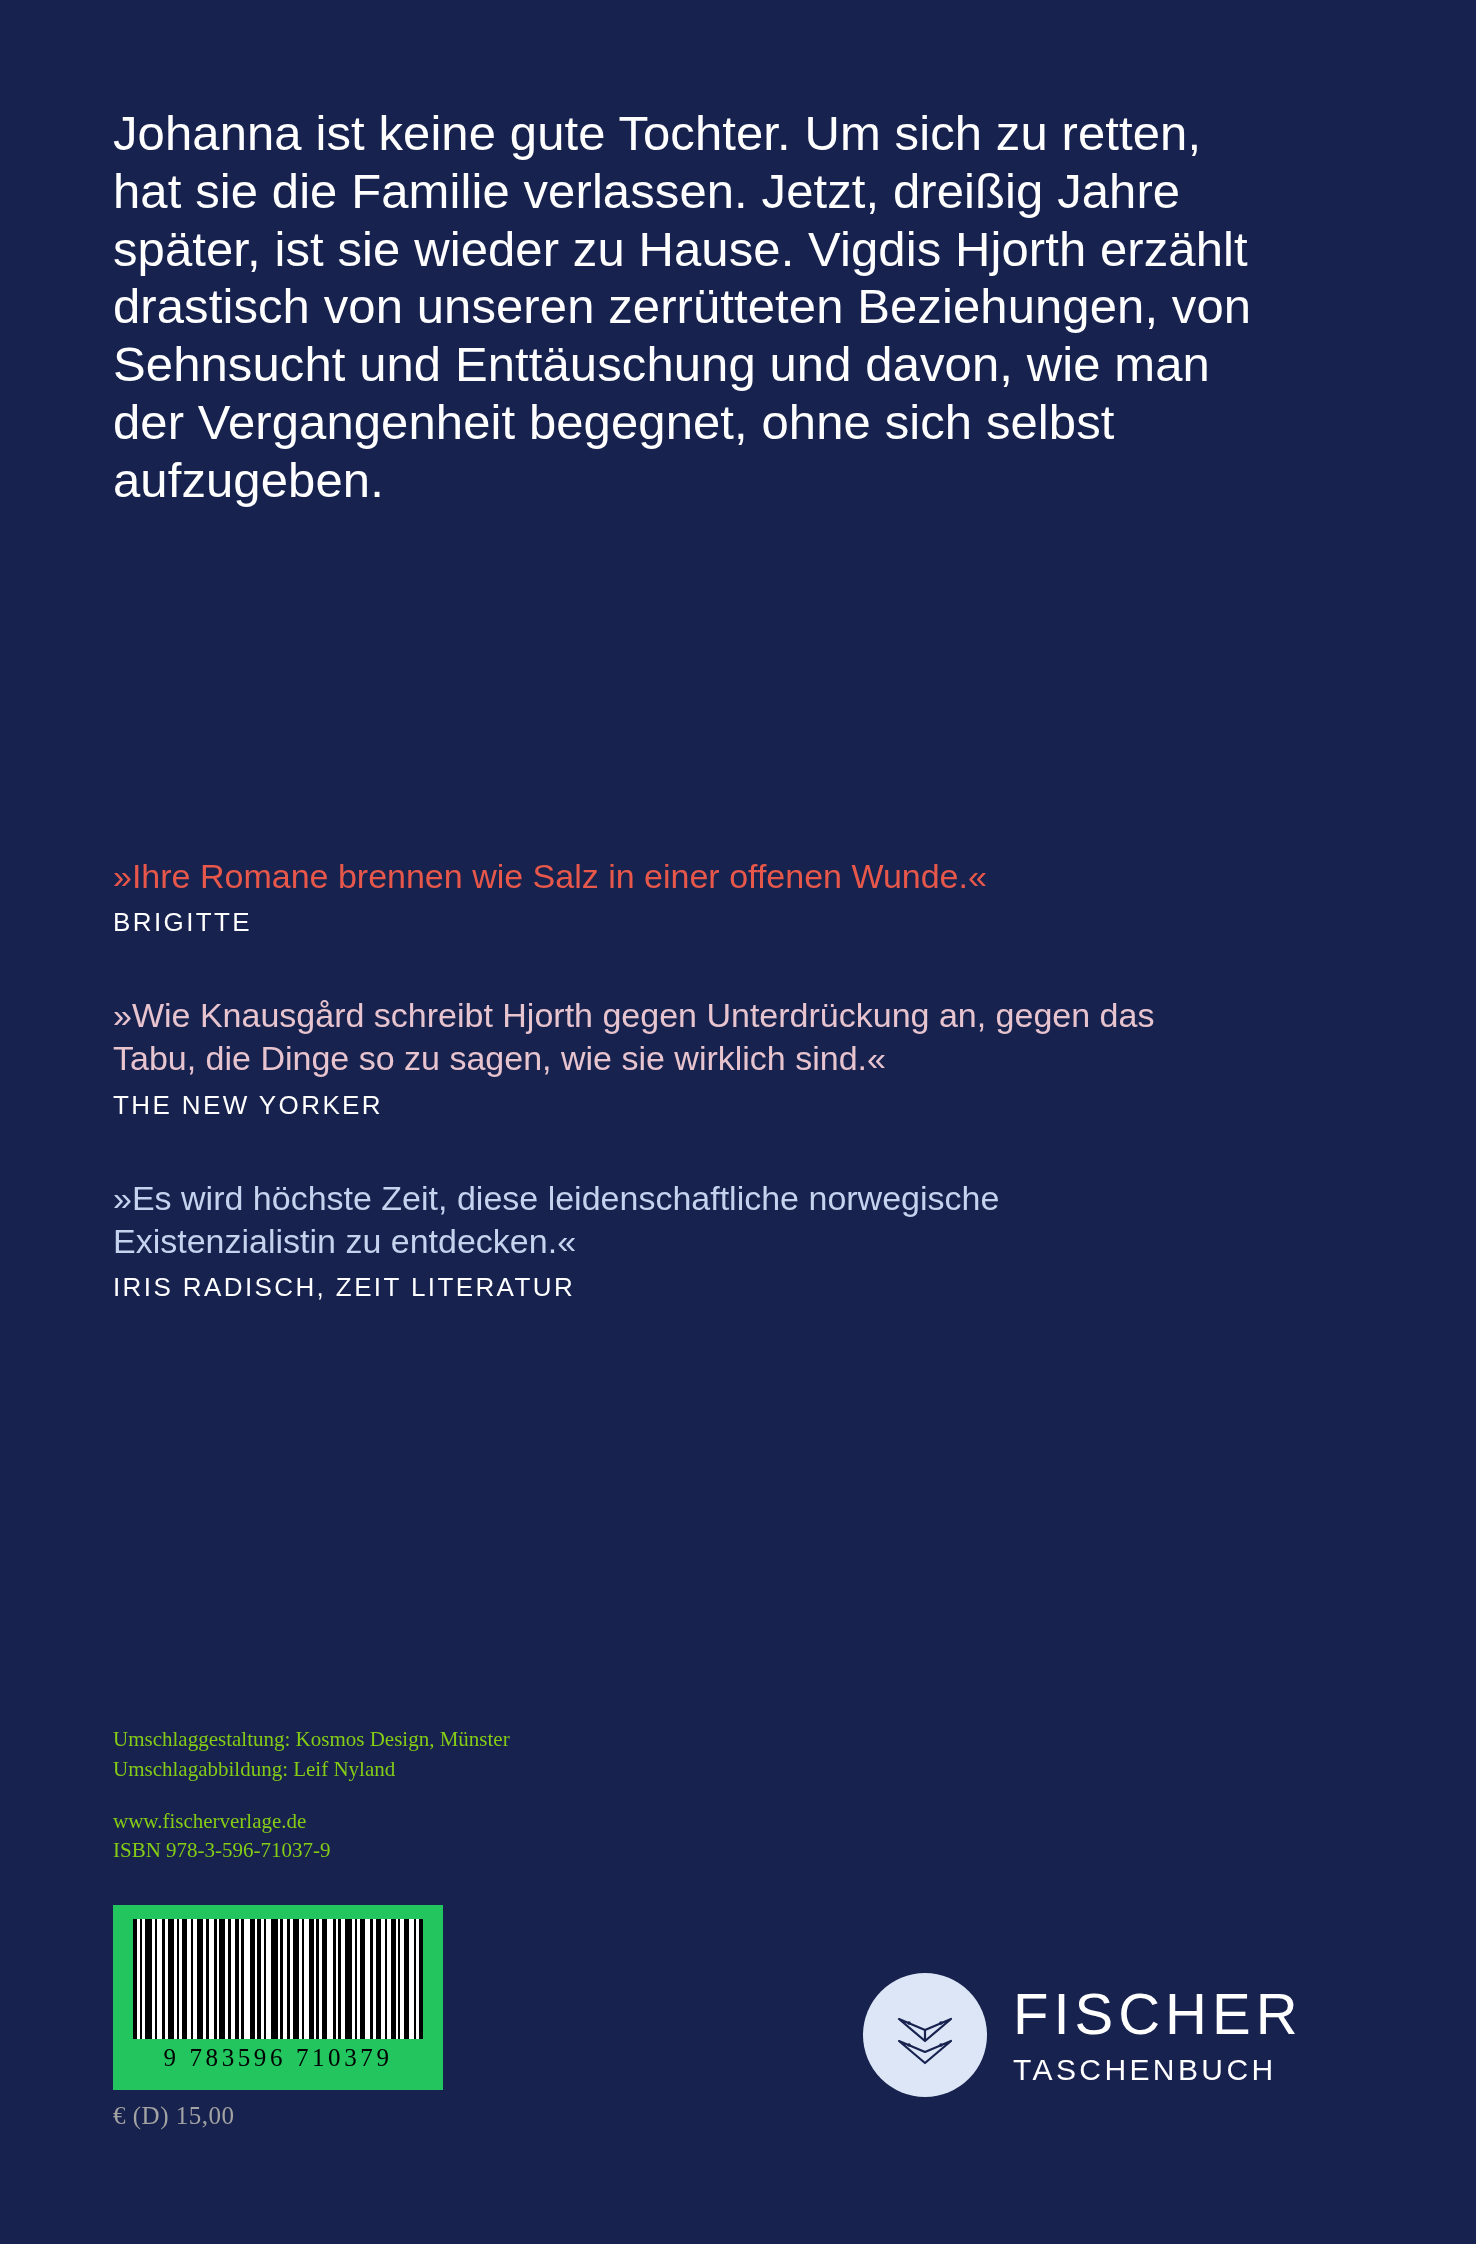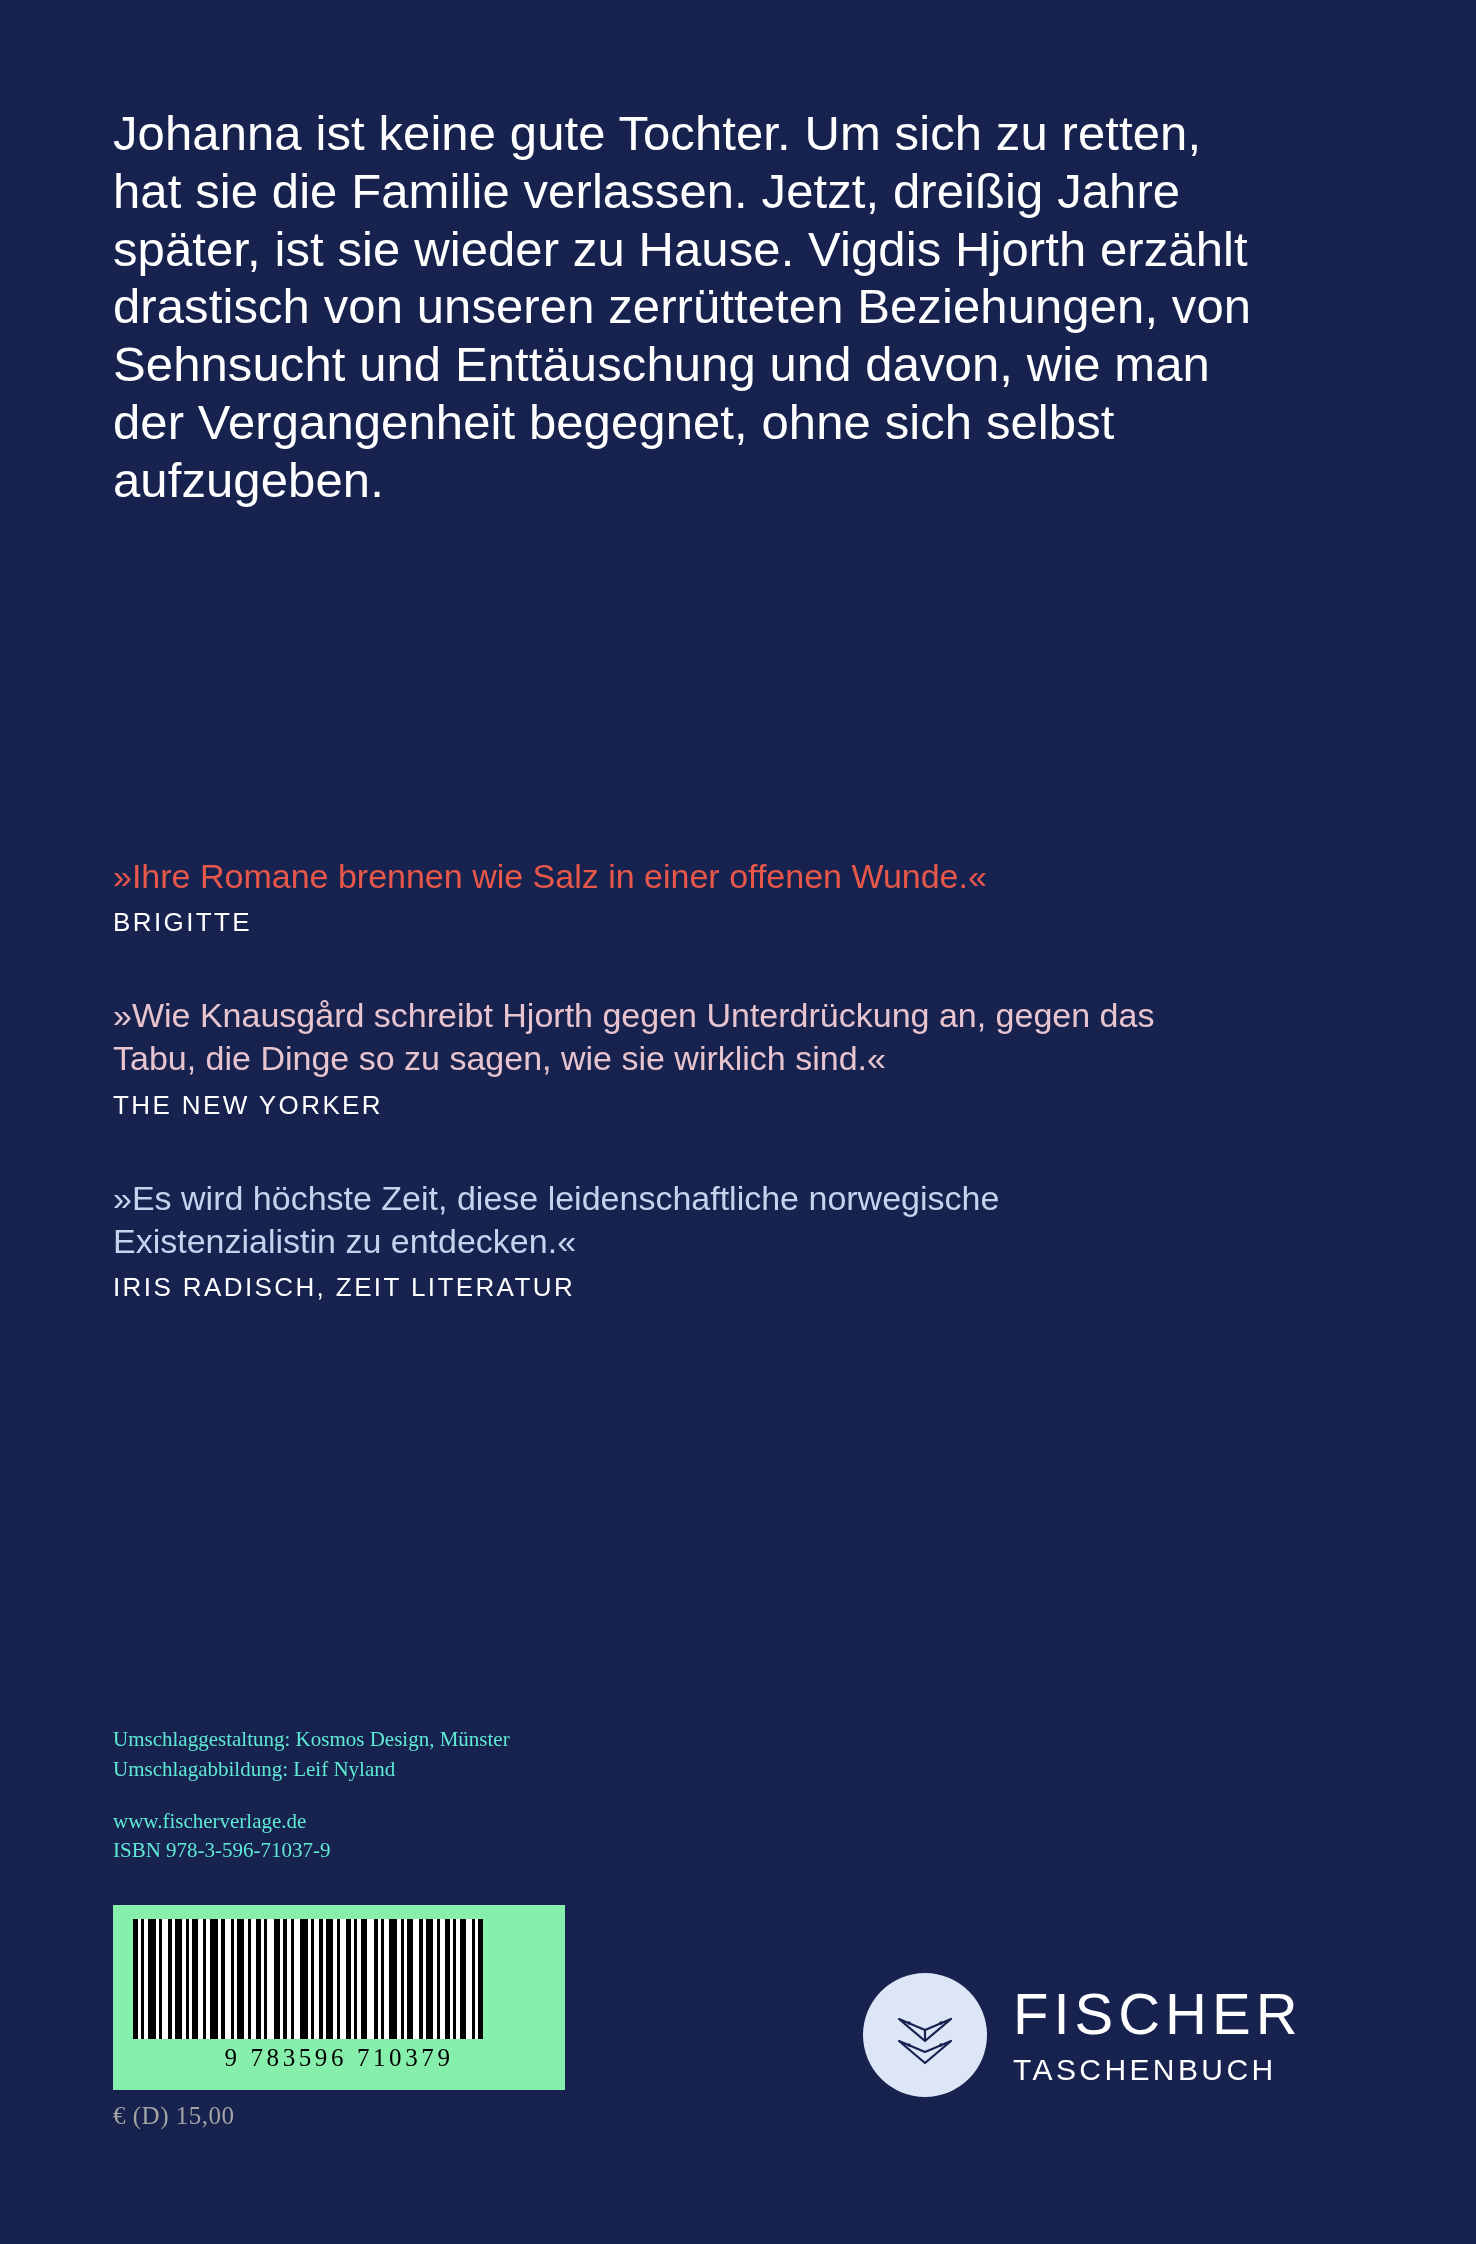--- a/index.html
+++ b/index.html
@@ -62,21 +62,21 @@
   .q-red .quote-text { color: #e8584a; }
   .q-blue .quote-text { color: #c5d3ef; }
   .q-pink .quote-text { color: #e8c4cf; }
 
   
   .imprint {
     position: absolute;
     left: 113px;
     top: 1725px;
     width: 620px;
-    color: #5eead4;
+    color: #84cc16;
     font-family: "Liberation Serif", serif;
     font-size: 21px;
     line-height: 1.42;
   }
   .imprint .gap {
     height: 22px;
   }
 
   .translator {
     position: absolute;
@@ -88,22 +88,22 @@
     line-height: 1.33;
   }
 
   
   .barcode-wrap {
     position: absolute;
     left: 113px;
     top: 1905px;
   }
   .barcode {
-    background: #86efac;
-    width: 452px;
+    background: #22c55e;
+    width: 330px;
     height: 185px;
     box-sizing: border-box;
     padding: 14px 20px 6px 20px;
     position: relative;
   }
   .bars {
     height: 120px;
     display: flex;
     align-items: flex-end;
     gap: 0;

